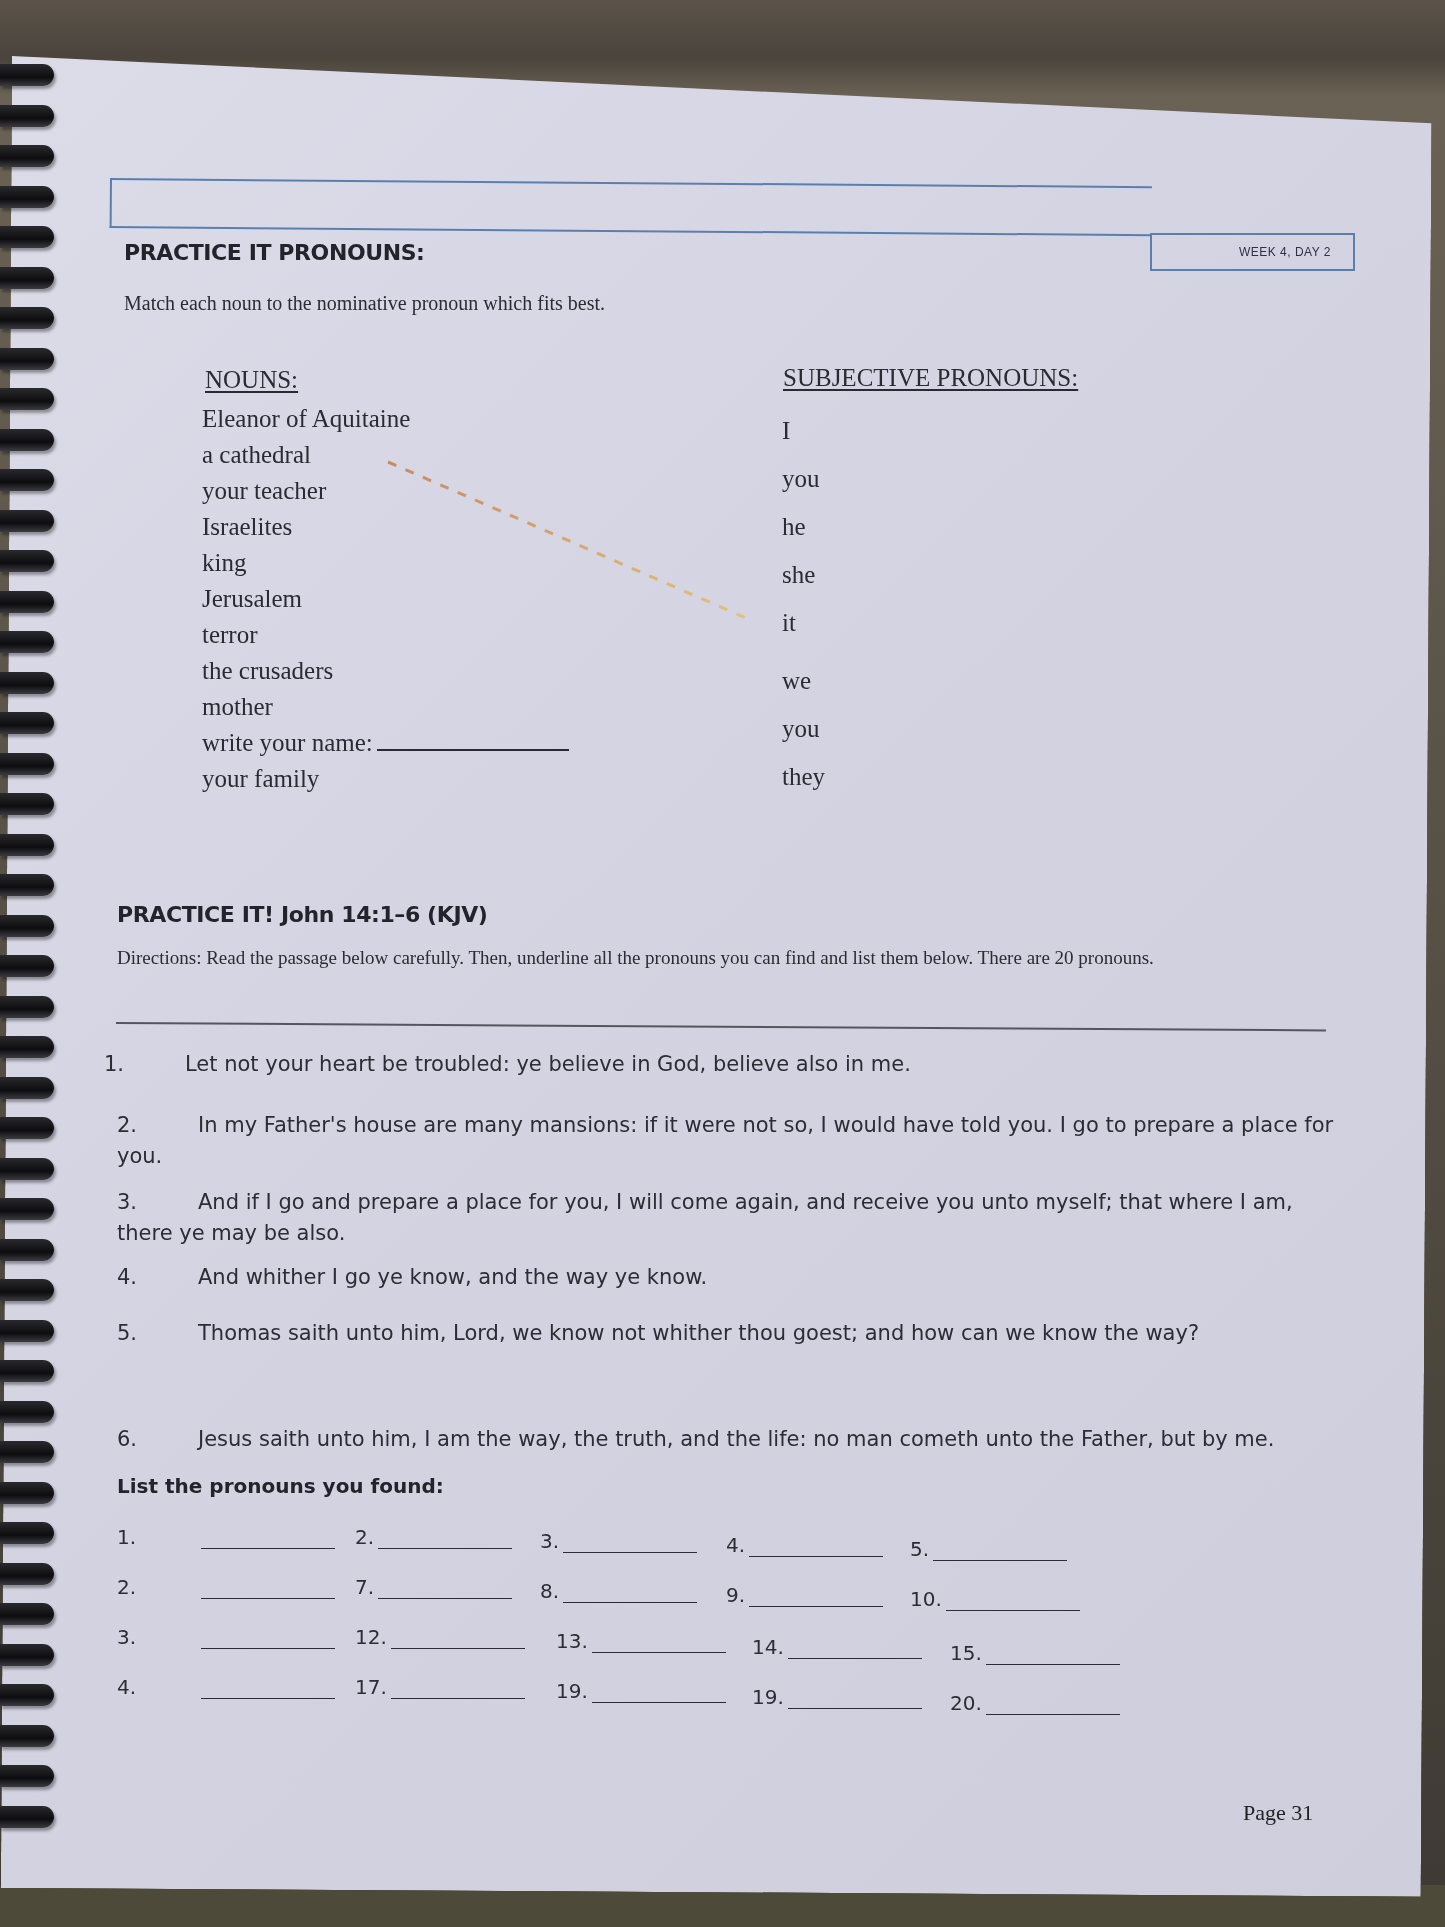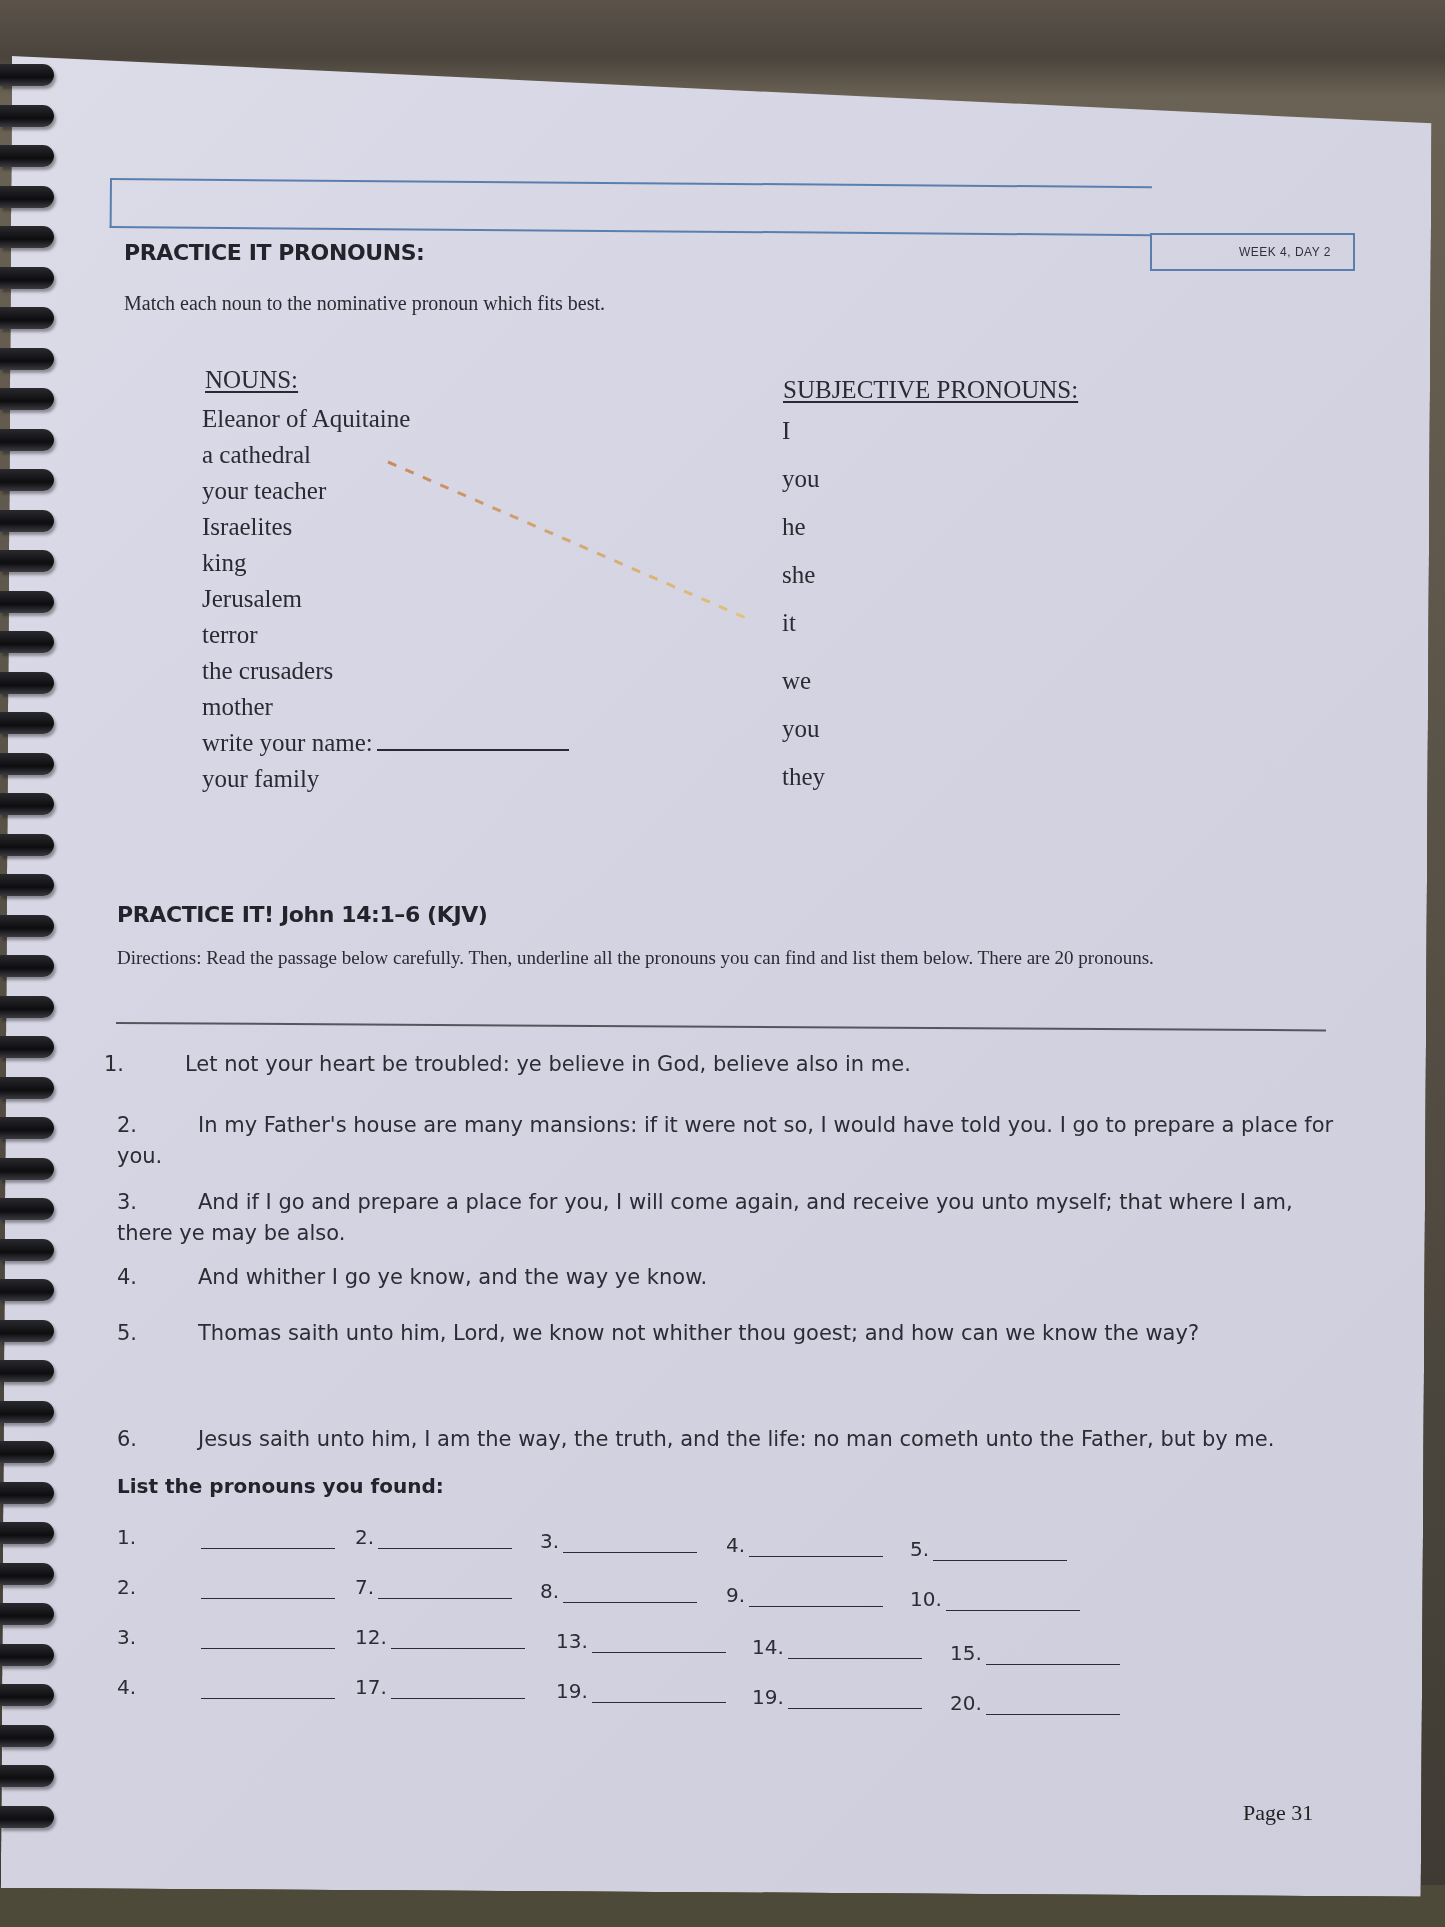--- a/index.html
+++ b/index.html
@@ -103,21 +103,21 @@
   <div class="noun">Israelites</div>
   <div class="noun">king</div>
   <div class="noun">Jerusalem</div>
   <div class="noun">terror</div>
   <div class="noun">the crusaders</div>
   <div class="noun">mother</div>
   <div class="noun"><span>write your name:</span><span class="name-line"></span></div>
   <div class="noun">your family</div>
 </div>
 
-<div class="abs serif colhead" style="left:783px;top:376px;">SUBJECTIVE PRONOUNS:</div>
+<div class="abs serif colhead" style="left:783px;top:364px;">SUBJECTIVE PRONOUNS:</div>
 <div class="abs serif" style="left:782px;top:417px;">
   <div class="pron" style="height:48px;">I</div>
   <div class="pron" style="height:48px;">you</div>
   <div class="pron" style="height:48px;">he</div>
   <div class="pron" style="height:48px;">she</div>
   <div class="pron" style="height:48px;">it</div>
   <div class="pron" style="height:48px;margin-top:10px;">we</div>
   <div class="pron" style="height:48px;">you</div>
   <div class="pron" style="height:48px;">they</div>
 </div>

